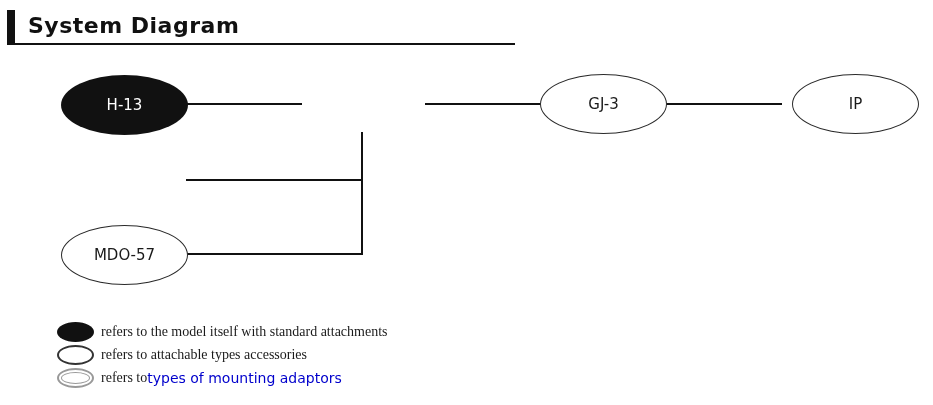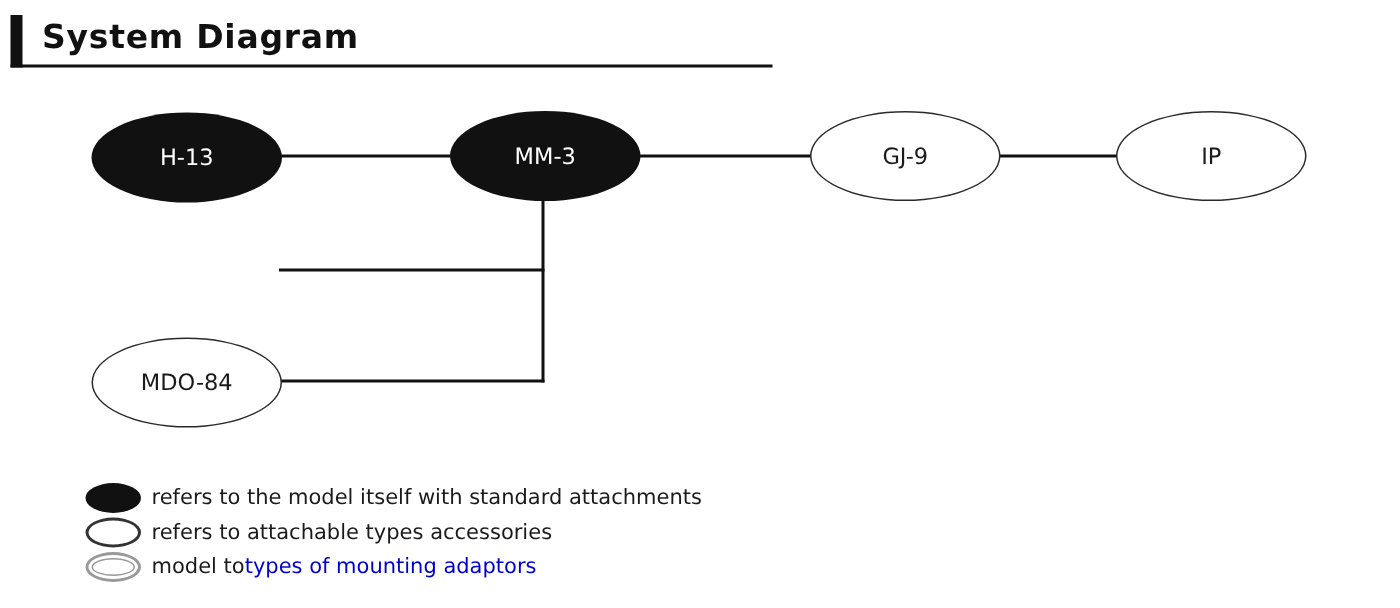--- a/index.html
+++ b/index.html
@@ -53,21 +53,21 @@
     color: #ffffff;
   }
   .node.accessory {
     background: #ffffff;
     color: #1a1a1a;
     border: 1.5px solid #2a2a2a;
   }
   .node-h13   { left: 61px;  top: 75px; }
   .node-mm3   { left: 300px; top: 74px; }
   .node-gj8   { left: 540px; top: 74px; }
-  .node-ip    { left: 744px; top: 74px; }
+  .node-ip    { left: 792px; top: 74px; }
   .node-mo10  { left: 61px;  top: 150px; }
   .node-mdo84 { left: 61px;  top: 225px; }
 
   
   .hline, .vline { position: absolute; background: #111111; }
   .hline { height: 2px; }
   .vline { width: 2px; }
   .line-h13-mm3  { left: 186px; top: 103px; width: 116px; }
   .line-mm3-gj8  { left: 425px; top: 103px; width: 117px; }
   .line-gj8-ip   { left: 665px; top: 103px; width: 117px; }
@@ -101,20 +101,21 @@
   .legend-icon.double .inner-ring {
     position: absolute;
     left: 2px; top: 2px; right: 2px; bottom: 2px;
     border: 1.5px solid #999999;
     border-radius: 50%;
   }
   .legend-text {
     font-size: 14px;
     color: #1a1a1a;
     white-space: nowrap;
+    font-family: Liberation Serif, serif;
   }
   .legend-link {
     font-size: 14px;
     color: #0000cc;
     white-space: nowrap;
     cursor: pointer;
   }
 </style>
 </head>
 <body>
@@ -128,44 +129,41 @@
   <div class="hline line-h13-mm3"></div>
   <div class="hline line-mm3-gj8"></div>
   <div class="hline line-gj8-ip"></div>
   <div class="vline line-mm3-drop"></div>
   <div class="hline line-mo10"></div>
   <div class="hline line-mdo84"></div>
 
   <div class="node model node-h13">
     <span>H-13</span>
   </div>
-  <div class="node model node-mm3">
-    <span>MM-3</span>
-  </div>
   <div class="node accessory node-gj8">
-    <span>GJ-9</span>
+    <span>GJ-3</span>
   </div>
   <div class="node accessory node-ip">
     <span>IP</span>
   </div>
   <div class="node accessory node-mdo84">
-    <span>MDO-84</span>
+    <span>MDO-57</span>
   </div>
 
   <div class="legend">
     <div class="legend-row">
       <span class="legend-icon filled"></span>
       <span class="legend-text">refers to the model itself with standard attachments</span>
     </div>
     <div class="legend-row">
       <span class="legend-icon outline"></span>
       <span class="legend-text">refers to attachable types accessories</span>
     </div>
     <div class="legend-row">
       <span class="legend-icon double">
           <span class="inner-ring"></span>
         </span>
-      <span class="legend-text">model to </span>
+      <span class="legend-text">refers to </span>
       <a class="legend-link">types of mounting adaptors</a>
     </div>
   </div>
 
 </div>
 
 </body></html>

